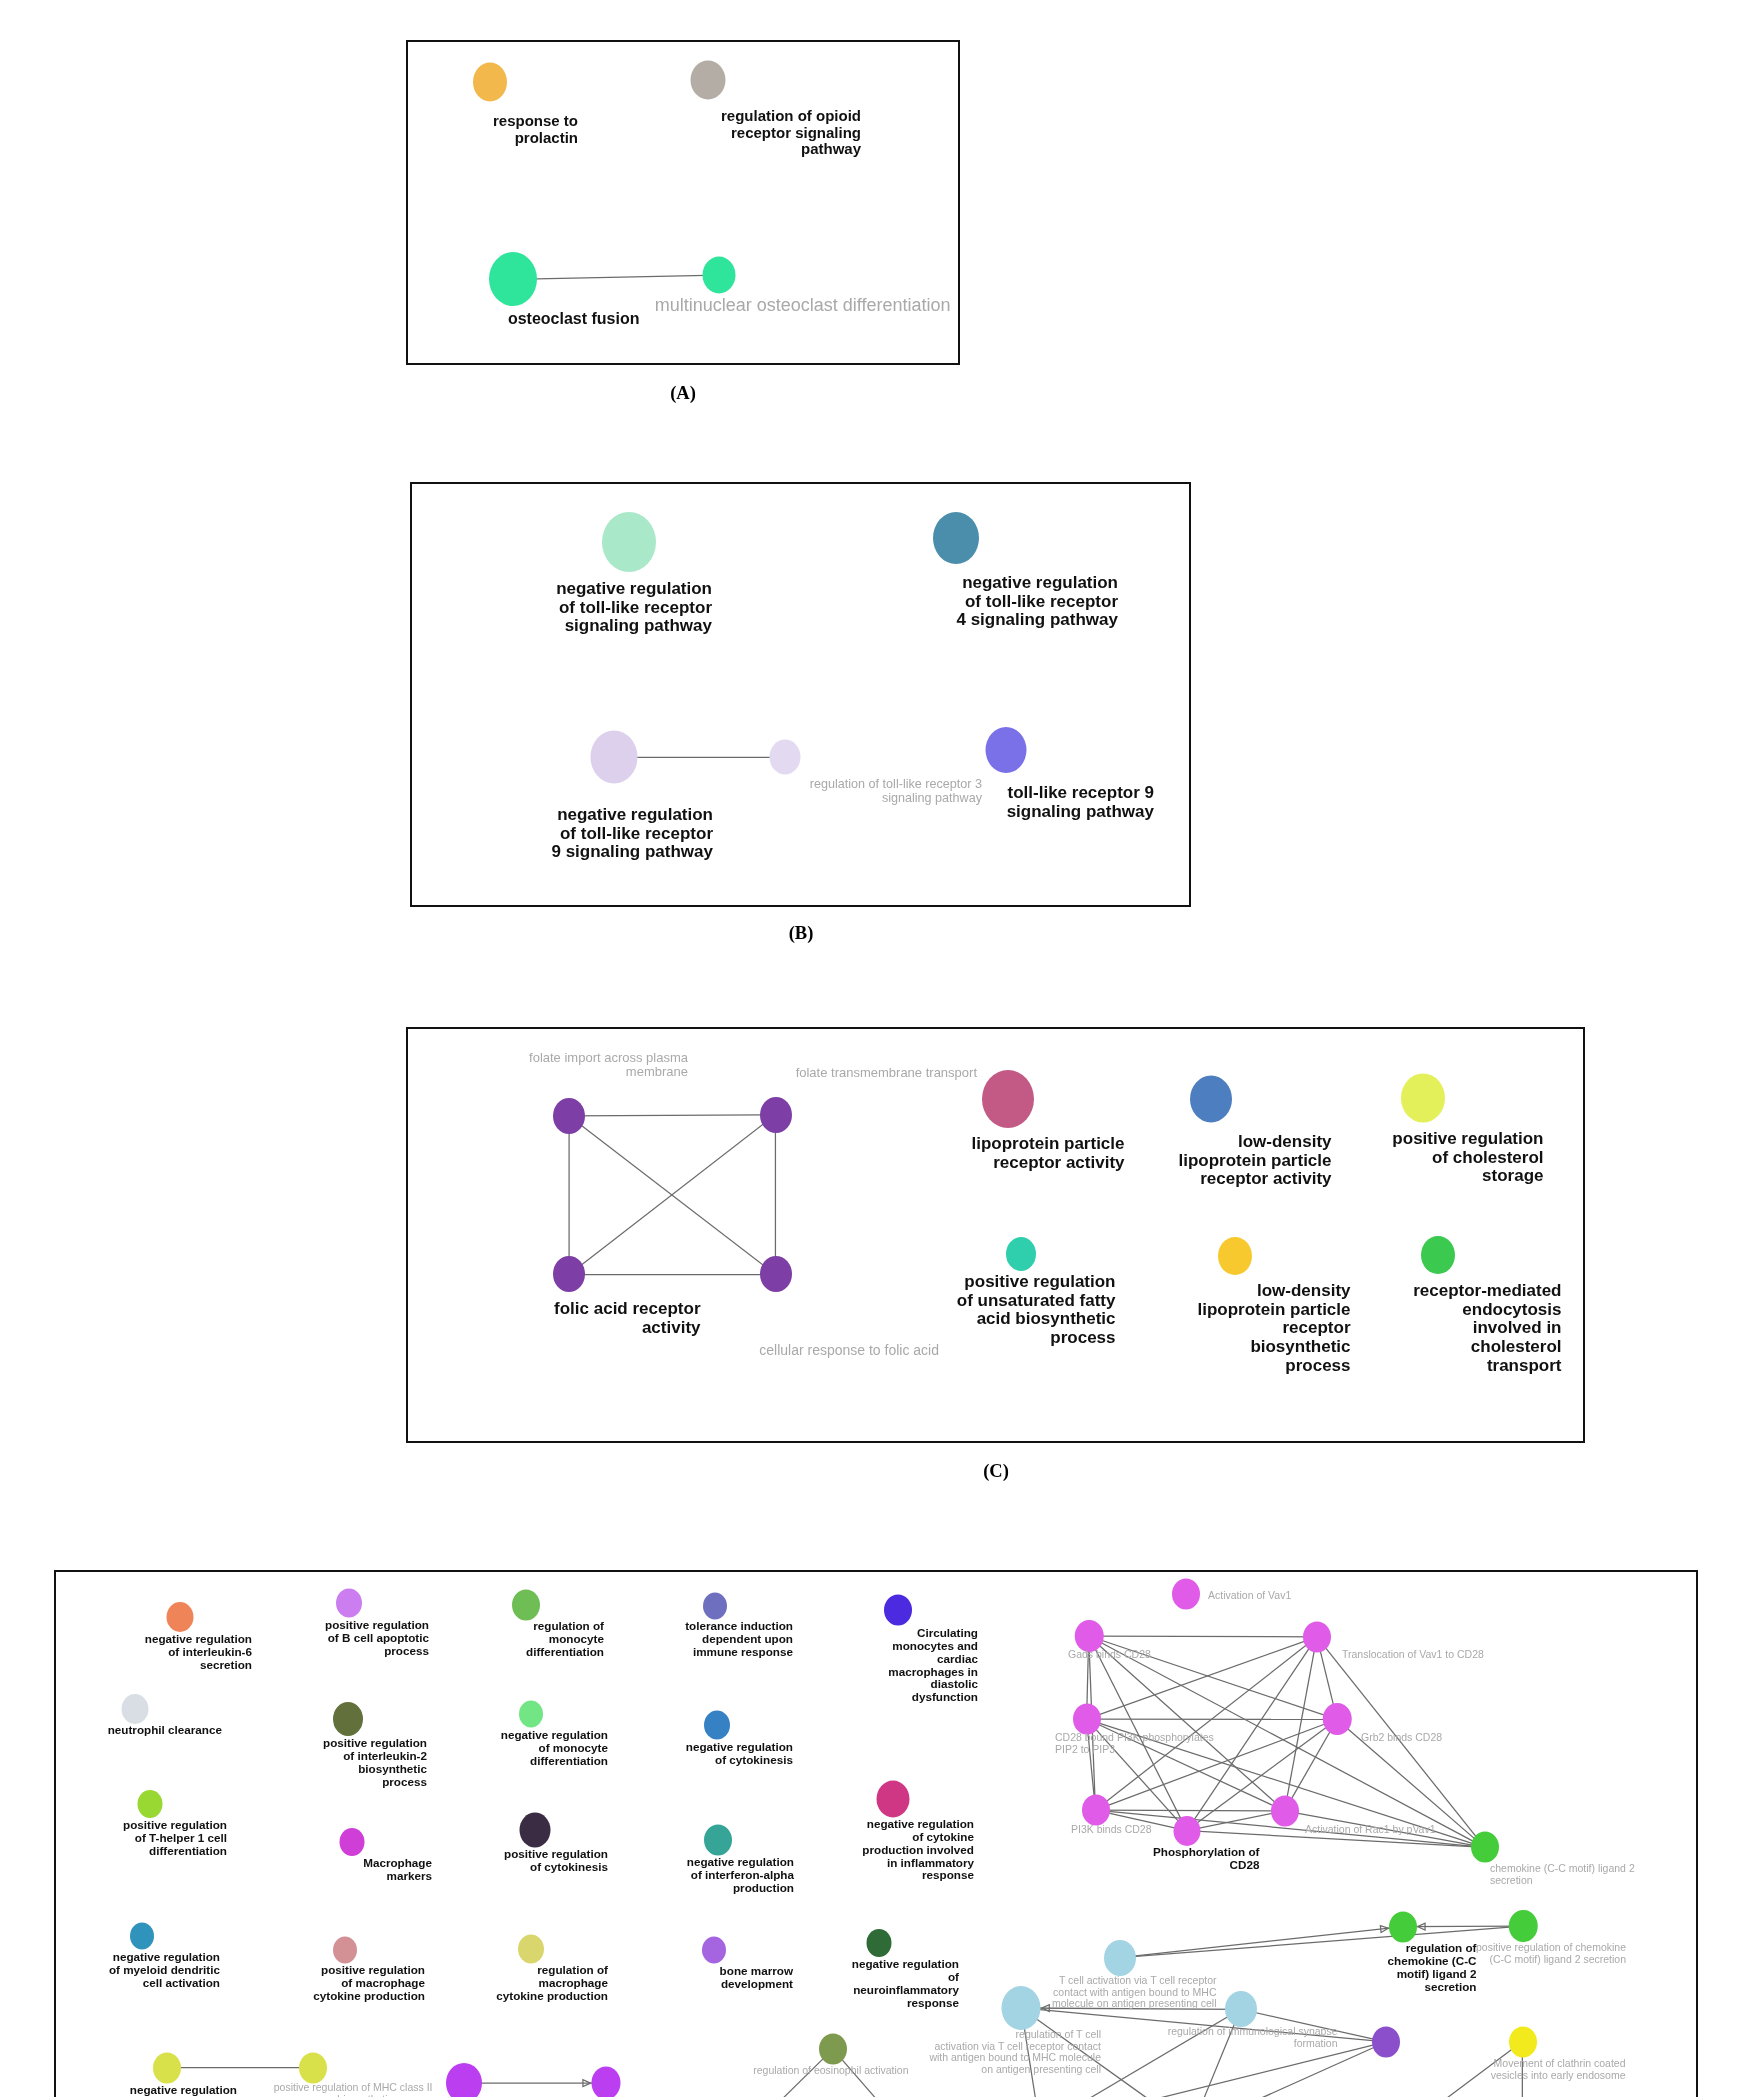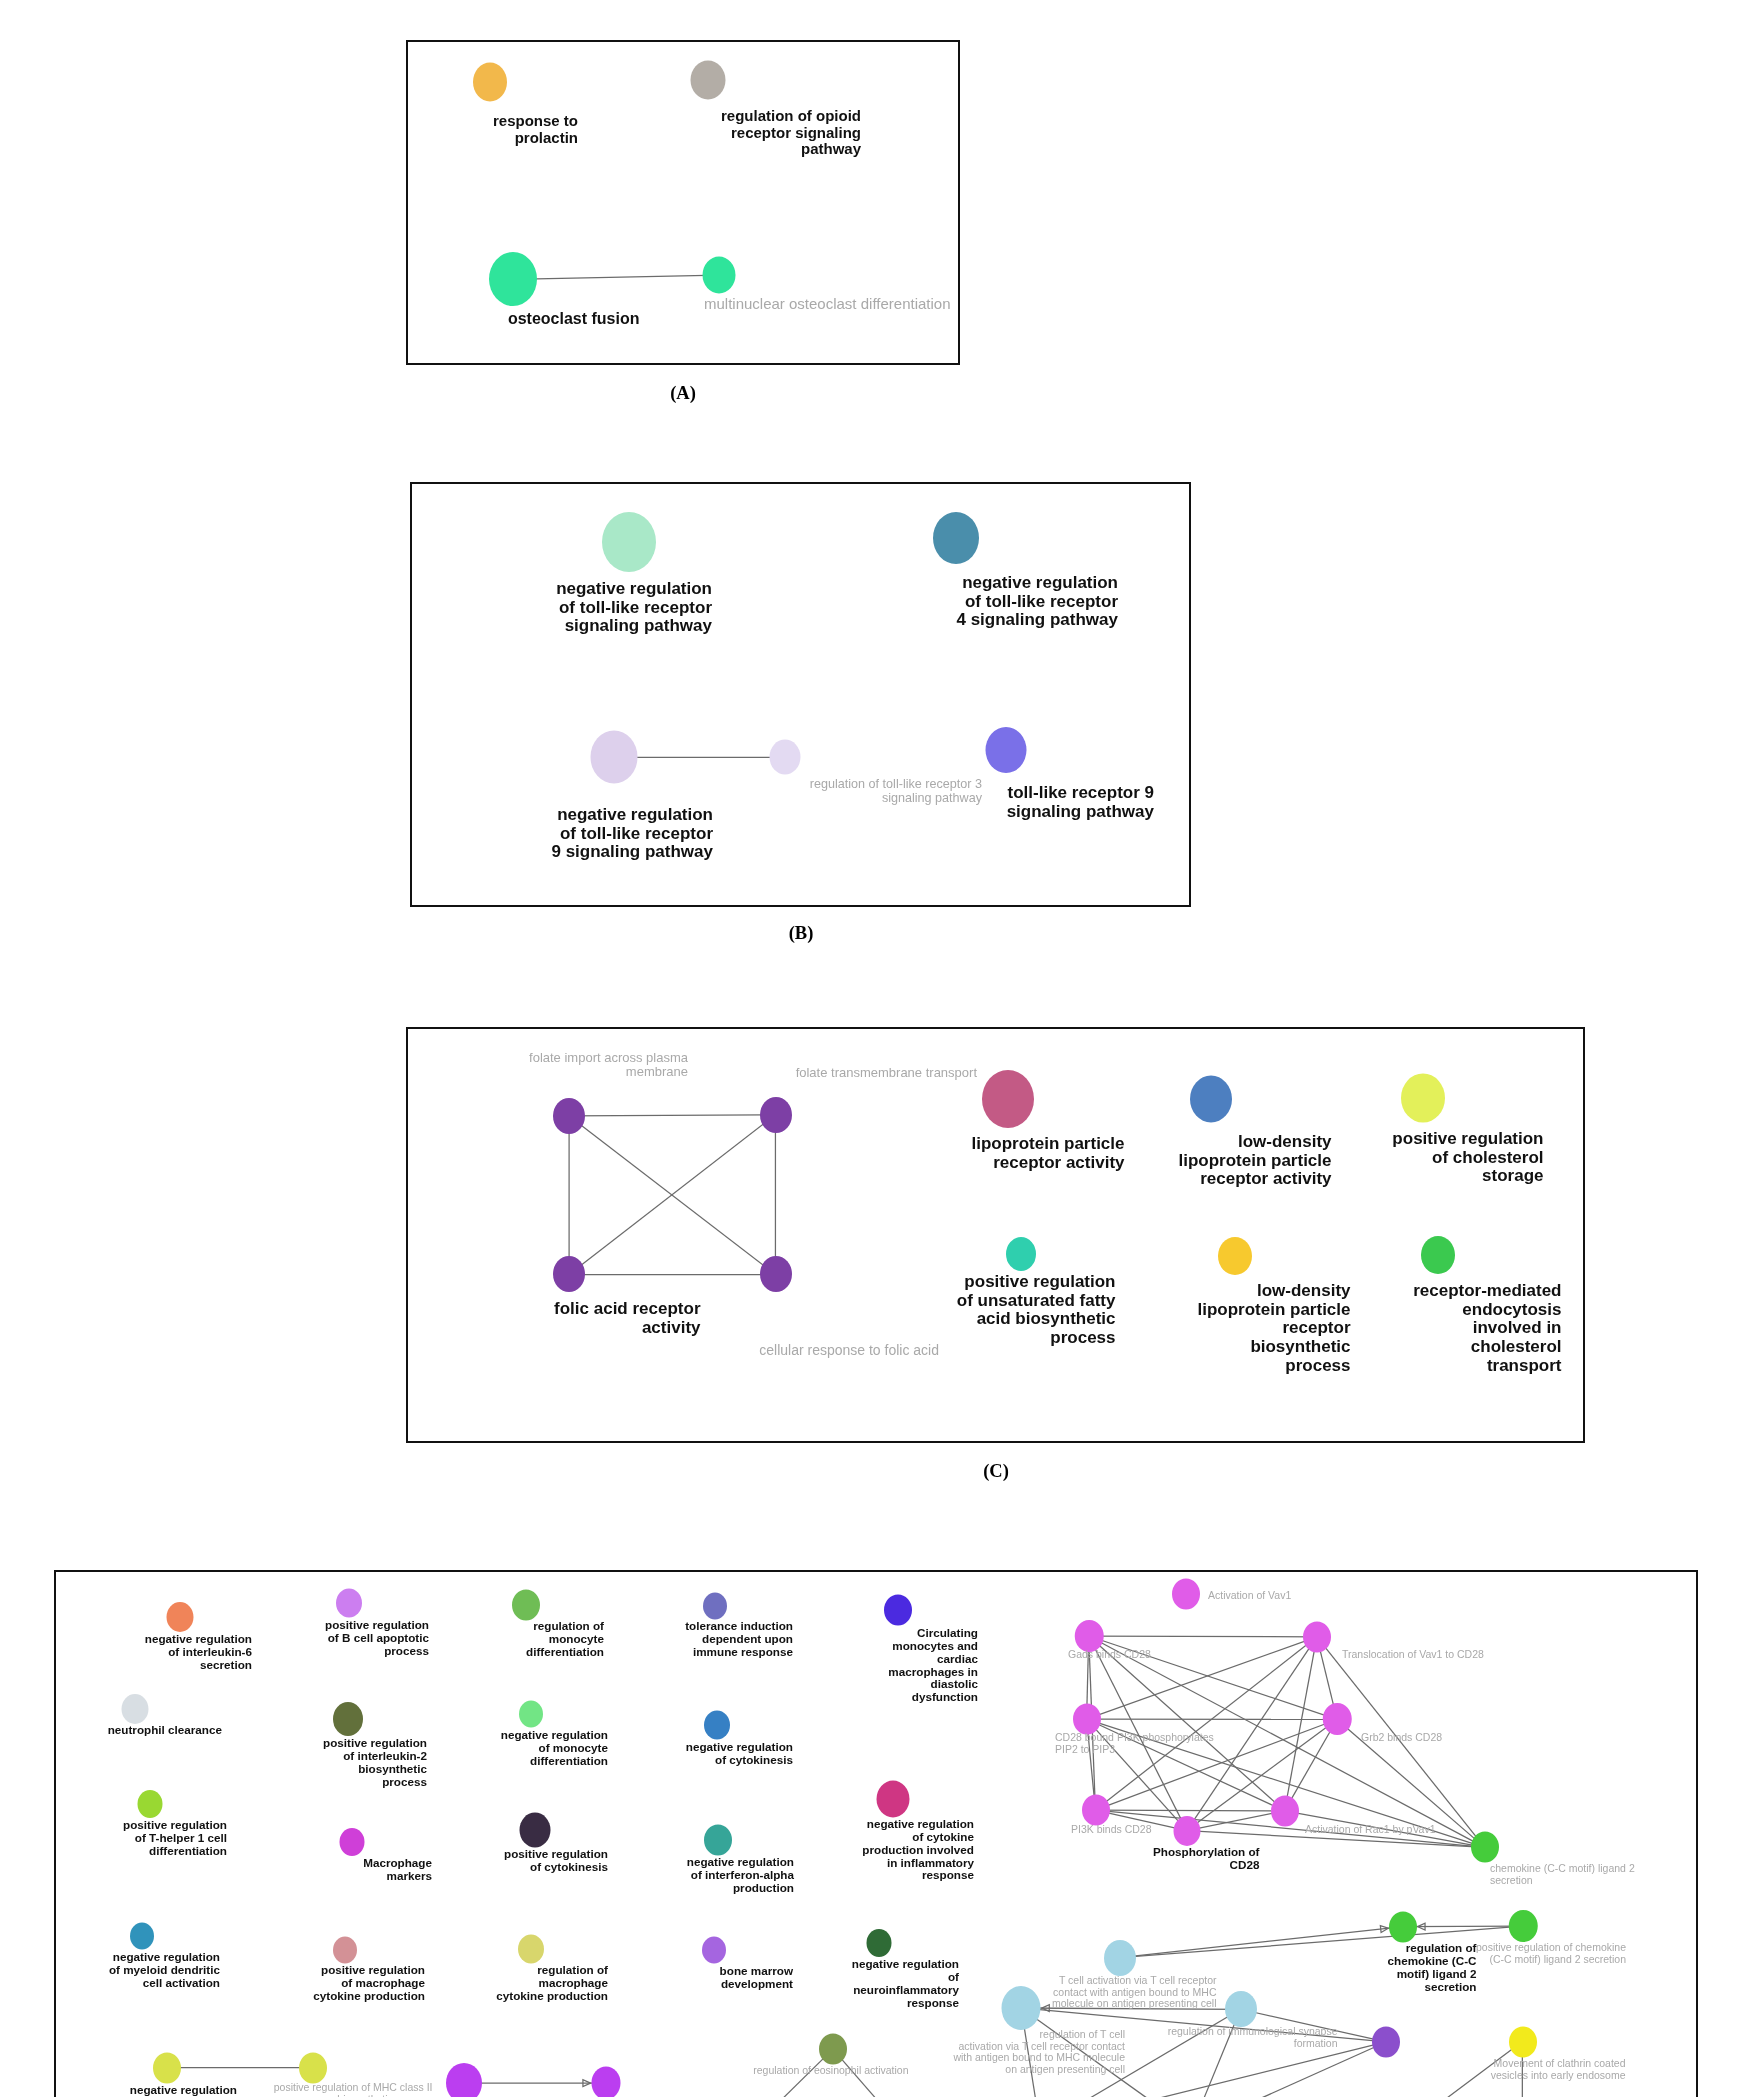--- a/index.html
+++ b/index.html
@@ -26,21 +26,21 @@
     <div class="node" title="response to prolactin" style="left: 490px; top: 82px; width: 34px; height: 39px; background: rgb(242, 184, 75);"></div>
     <div class="lbl major" style="left: 490px; top: 113px; width: 176px; font-size: 15px;">response to
 prolactin</div>
     <div class="node" title="regulation of opioid receptor signaling pathway" style="left: 708px; top: 80px; width: 35px; height: 39px; background: rgb(179, 173, 166);"></div>
     <div class="lbl major" style="left: 735px; top: 108px; width: 252px; font-size: 15px;">regulation of opioid
 receptor signaling
 pathway</div>
     <div class="node" title="osteoclast fusion" style="left: 513px; top: 279px; width: 48px; height: 54px; background: rgb(47, 228, 155);"></div>
     <div class="lbl major" style="left: 526px; top: 310px; width: 227px; font-size: 16px;">osteoclast fusion</div>
     <div class="node" title="multinuclear osteoclast differentiation" style="left: 719px; top: 275px; width: 33px; height: 37px; background: rgb(47, 228, 155);"></div>
-    <div class="lbl minor" style="left: 785px; top: 296px; width: 331px; font-size: 15px;">multinuclear osteoclast differentiation</div>
+    <div class="lbl minor" style="left: 785px; top: 296px; width: 331px; font-size: 18px;">multinuclear osteoclast differentiation</div>
     <div class="panel" style="left: 410px; top: 482px; width: 781px; height: 425px;"></div>
     <svg class="edges" width="1753" height="2367" style="left: 0px; top: 0px; position: absolute;" viewBox="0 0 4180 5642">
       <line x1="1463" y1="1805" x2="1872" y2="1805"></line>
     </svg>
     <div class="node" title="negative regulation of toll-like receptor signaling pathway" style="left: 629px; top: 542px; width: 54px; height: 60px; background: rgb(169, 232, 200);"></div>
     <div class="lbl major" style="left: 582px; top: 580px; width: 260px; font-size: 17px;">negative regulation
 of toll-like receptor
 signaling pathway</div>
     <div class="node" title="negative regulation of toll-like receptor 4 signaling pathway" style="left: 956px; top: 538px; width: 46px; height: 52px; background: rgb(74, 142, 171);"></div>
     <div class="lbl major" style="left: 988px; top: 574px; width: 260px; font-size: 17px;">negative regulation
@@ -275,21 +275,21 @@
 motif) ligand 2
 secretion</div>
     <div class="node" title="positive regulation of chemokine (C-C motif) ligand 2 secretion" style="left: 1523px; top: 1926px; width: 28.5px; height: 32px; background: rgb(69, 204, 59);"></div>
     <div class="lbl minor" style="left: 1523px; top: 1942px; width: 206px; font-size: 10.5px;">positive regulation of chemokine
 (C-C motif) ligand 2 secretion</div>
     <div class="node" title="T cell activation via T cell receptor contact with antigen bound to MHC molecule on antigen presenting cell" style="left: 1120px; top: 1958px; width: 32px; height: 36px; background: rgb(162, 212, 228);"></div>
     <div class="lbl minor" style="left: 1116px; top: 1975px; width: 201px; font-size: 10.5px;">T cell activation via T cell receptor
 contact with antigen bound to MHC
 molecule on antigen presenting cell</div>
     <div class="node" title="regulation of T cell activation via T cell receptor contact with antigen bound to MHC molecule on antigen presenting cell" style="left: 1021px; top: 2008px; width: 39px; height: 44px; background: rgb(162, 212, 228);"></div>
-    <div class="lbl minor" style="left: 1011px; top: 2029px; width: 180px; font-size: 10.5px; margin-left: 24px;">regulation of T cell
+    <div class="lbl minor" style="left: 1011px; top: 2029px; width: 180px; font-size: 10.5px;">regulation of T cell
 activation via T cell receptor contact
 with antigen bound to MHC molecule
 on antigen presenting cell</div>
     <div class="node" title="regulation of immunological synapse formation" style="left: 1241px; top: 2009px; width: 32px; height: 36px; background: rgb(162, 212, 228);"></div>
     <div class="lbl minor" style="left: 1241px; top: 2026px; width: 193px; font-size: 10.5px;">regulation of immunological synapse
 formation</div>
     <div class="node" title="Internalization of receptor bound antigen into clathrin coted vesicles" style="left: 1386px; top: 2042px; width: 28px; height: 31px; background: rgb(139, 79, 204);"></div>
     <div class="lbl minor" style="left: 1383px; top: 2058px; width: 197px; font-size: 10.5px; margin-top: 44px;">Internalization of receptor bound
 antigen into clathrin coted vesicles</div>
     <div class="node" title="Movement of clathrin coated vesicles into early endosome" style="left: 1523px; top: 2042px; width: 28px; height: 31px; background: rgb(242, 234, 28);"></div>

